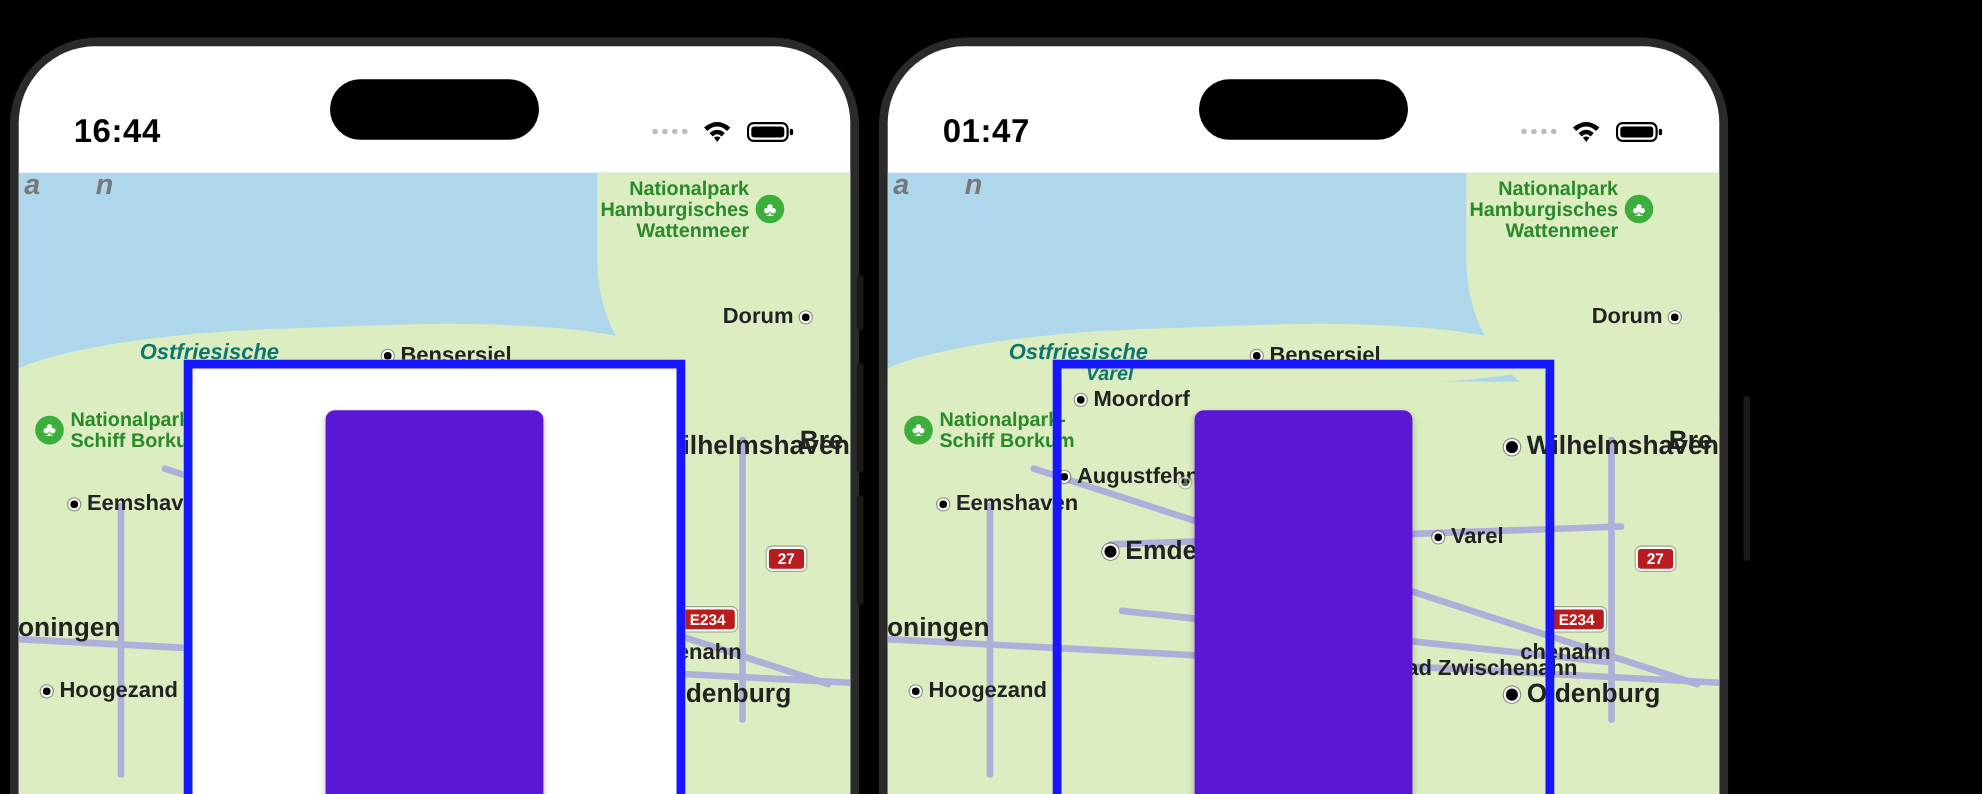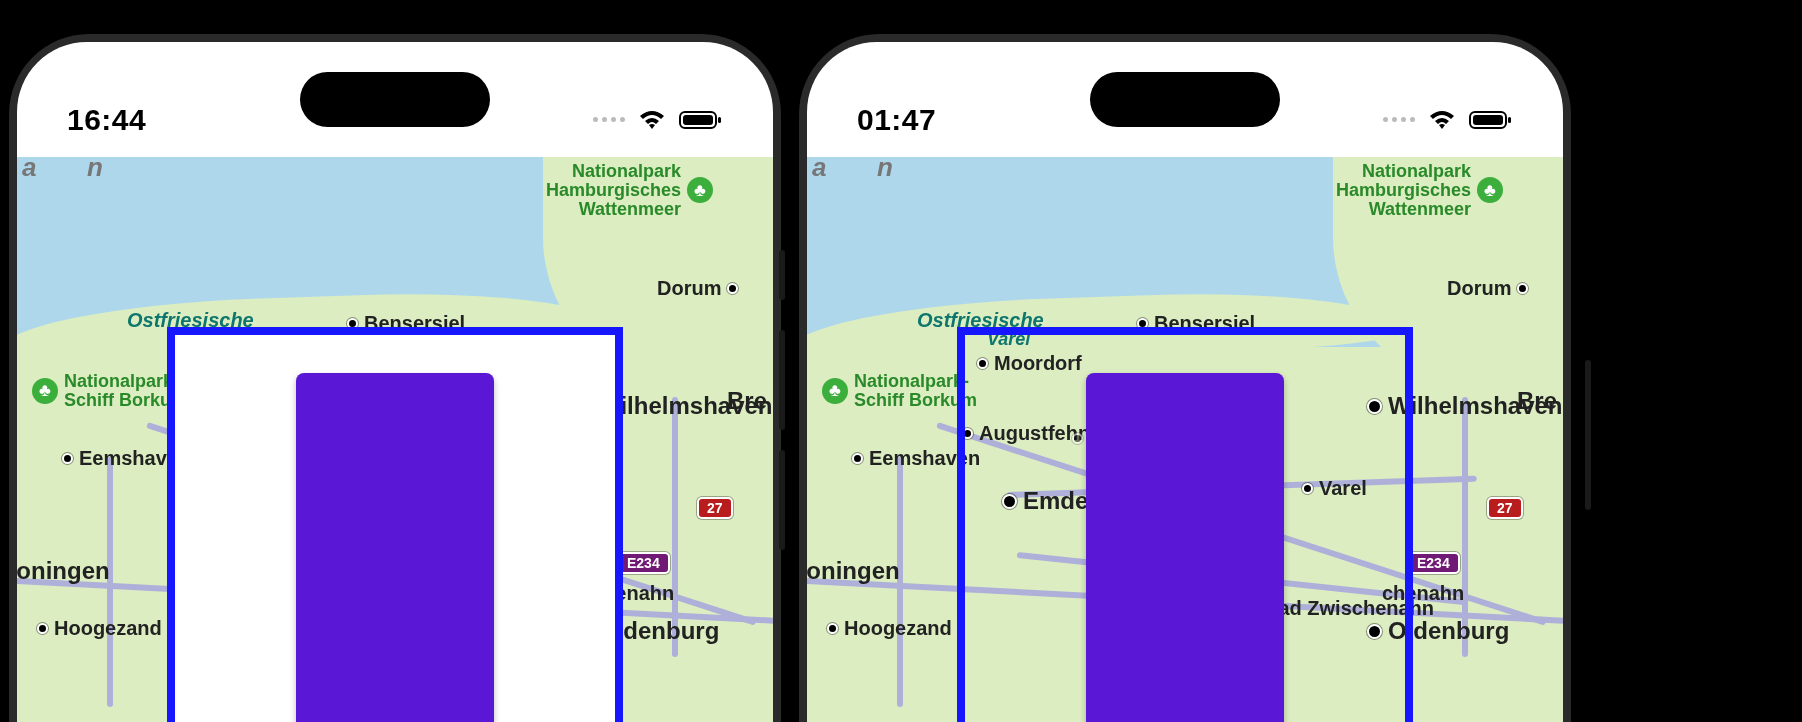--- a/index.html
+++ b/index.html
@@ -107,21 +107,21 @@
     position: absolute;
     font-size: 14px;
     font-weight: 700;
     color: #fff;
     padding: 1px 8px;
     border-radius: 5px;
     border: 2px solid #fff;
     box-shadow: 0 0 0 1px rgba(0,0,0,.3);
   }
   .hwy.blue  { background: #b91c1c; }
-  .hwy.green { background: #701a75; }
+  .hwy.green { background: #b91c1c; }
 
   .park-badge {
     position: absolute;
     display: flex;
     align-items: center;
     gap: 6px;
     color: #2a8a2a;
     font-weight: 700;
     font-size: 18px;
     line-height: 1.05;

